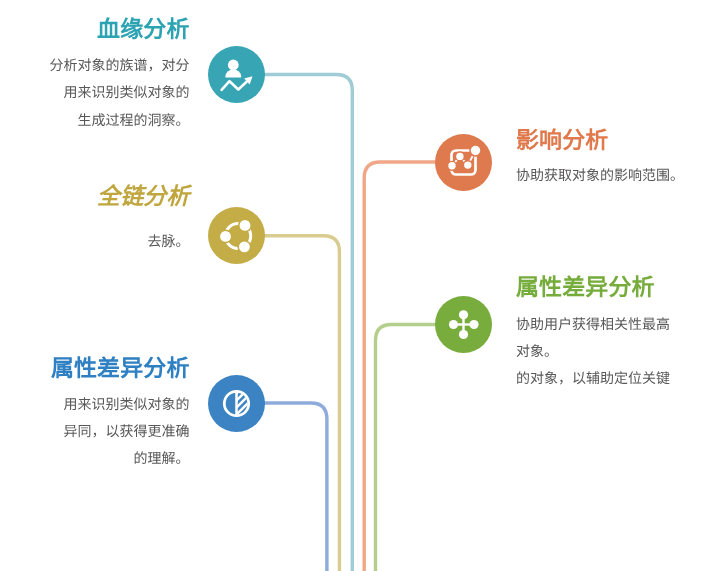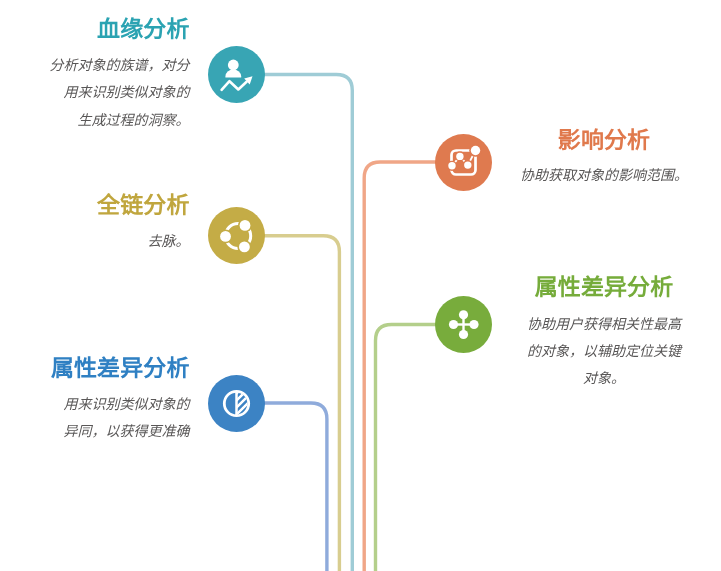--- a/index.html
+++ b/index.html
@@ -10,44 +10,44 @@
     font-family: "Liberation Sans", sans-serif;
     position: relative;
   }
   .canvas { position: absolute; left: 0; top: 0; width: 721px; height: 483px; }
   svg.connectors { position: absolute; left: 0; top: 0; }
   .connectors path { fill: none; stroke-width: 3.4px; }
   .badge { position: absolute; width: 57px; height: 57px; }
   .badge svg { display: block; }
   .tb { position: absolute; }
   .tb.left-side { left: 40px; width: 149.5px; text-align: right; }
-  .tb.right-side { left: 516px; width: 176px; text-align: center; }
+  .tb.right-side { left: 516px; width: 176px; text-align: left; }
   .title {
     margin: 0;
     font-size: 23px;
     font-weight: bold;
     line-height: 30px;
     letter-spacing: 0.1px;
     white-space: nowrap;
   }
   .desc {
     margin: 0;
     font-size: 14px;
     line-height: 27.4px;
     letter-spacing: 0px;
   }
-  .desc .line { display: block; white-space: nowrap; font-style: italic; }
+  .desc .line { display: block; white-space: nowrap; }
   
   .t-lineage   { top: 14px; }
   .d-lineage   { top: 52px; }
   .b-lineage   { left: 207.5px; top: 46px; }
   .t-impact    { top: 125.3px; }
   .d-impact    { top: 161.5px; }
   .b-impact    { left: 434.5px; top: 133.5px; }
-  .t-fullchain { top: 190px; }
+  .t-fullchain { top: 181px; font-style: italic; }
   .d-fullchain { top: 228.3px; }
   .b-fullchain { left: 207.5px; top: 207.2px; }
   .t-correl    { top: 272.4px; }
   .d-correl    { top: 310.6px; }
   .b-correl    { left: 434.5px; top: 296px; }
   .t-attrdiff  { top: 353.4px; }
   .d-attrdiff  { top: 390.6px; }
   .b-attrdiff  { left: 207.5px; top: 374.5px; }
 </style>
 </head>
@@ -112,39 +112,40 @@
       <circle cx="36.4" cy="39.9" r="7" fill="#c4ac46"></circle>
       <circle cx="37" cy="18.4" r="5.4" fill="#ffffff"></circle>
       <circle cx="17.5" cy="29.4" r="5.4" fill="#ffffff"></circle>
       <circle cx="36.4" cy="39.9" r="5.4" fill="#ffffff"></circle>
     </svg>
   </div>
 
   <h2 class="tb right-side title t-correl" style="color: rgb(118, 172, 59);">属性差异分析</h2>
   <p class="tb right-side desc d-correl" style="color: rgb(89, 87, 87);">
     <span class="line">协助用户获得相关性最高</span>
+    <span class="line">对象。</span>
     <span class="line">的对象，以辅助定位关键</span>
-    <span class="line">对象。</span>
   </p>
   <div class="badge b-correl">
     <svg width="57" height="57" viewBox="0 0 57 57">
       <circle cx="28.5" cy="28.5" r="28.5" fill="#78ac3c"></circle>
       <line x1="28.5" y1="18.8" x2="28.5" y2="38.5" stroke="#ffffff" stroke-width="2.4"></line>
       <line x1="18.5" y1="28.5" x2="39" y2="28.5" stroke="#ffffff" stroke-width="2.4"></line>
       <circle cx="28.5" cy="18.8" r="4.6" fill="#ffffff"></circle>
       <circle cx="28.5" cy="38.5" r="4.6" fill="#ffffff"></circle>
       <circle cx="18.5" cy="28.5" r="4.6" fill="#ffffff"></circle>
       <circle cx="39" cy="28.5" r="4.6" fill="#ffffff"></circle>
     </svg>
   </div>
 
   <h2 class="tb left-side title t-attrdiff" style="color: rgb(47, 128, 195);">属性差异分析</h2>
   <p class="tb left-side desc d-attrdiff" style="color: rgb(89, 87, 87);">
     <span class="line">用来识别类似对象的</span>
     <span class="line">异同，以获得更准确</span>
+    <span class="line">的理解。</span>
   </p>
   <div class="badge b-attrdiff">
     <svg width="57" height="57" viewBox="0 0 57 57">
       <circle cx="28.5" cy="28.5" r="28.5" fill="#3c83c4"></circle>
       <defs>
         <clipPath id="rightHalfClip">
           <path d="M28.5 17.6 A10.9 10.9 0 0 1 28.5 39.4 Z"></path>
         </clipPath>
       </defs>
       <g clip-path="url(#rightHalfClip)">

